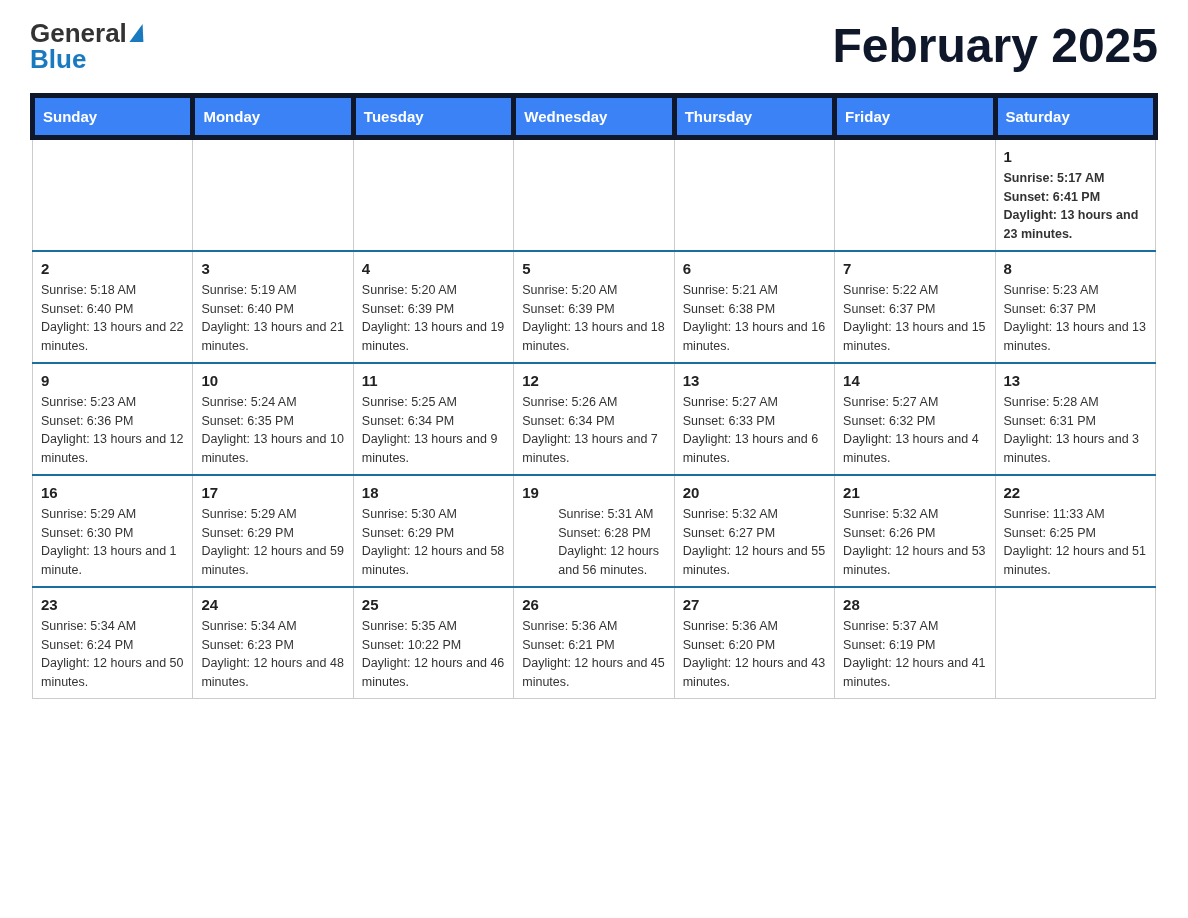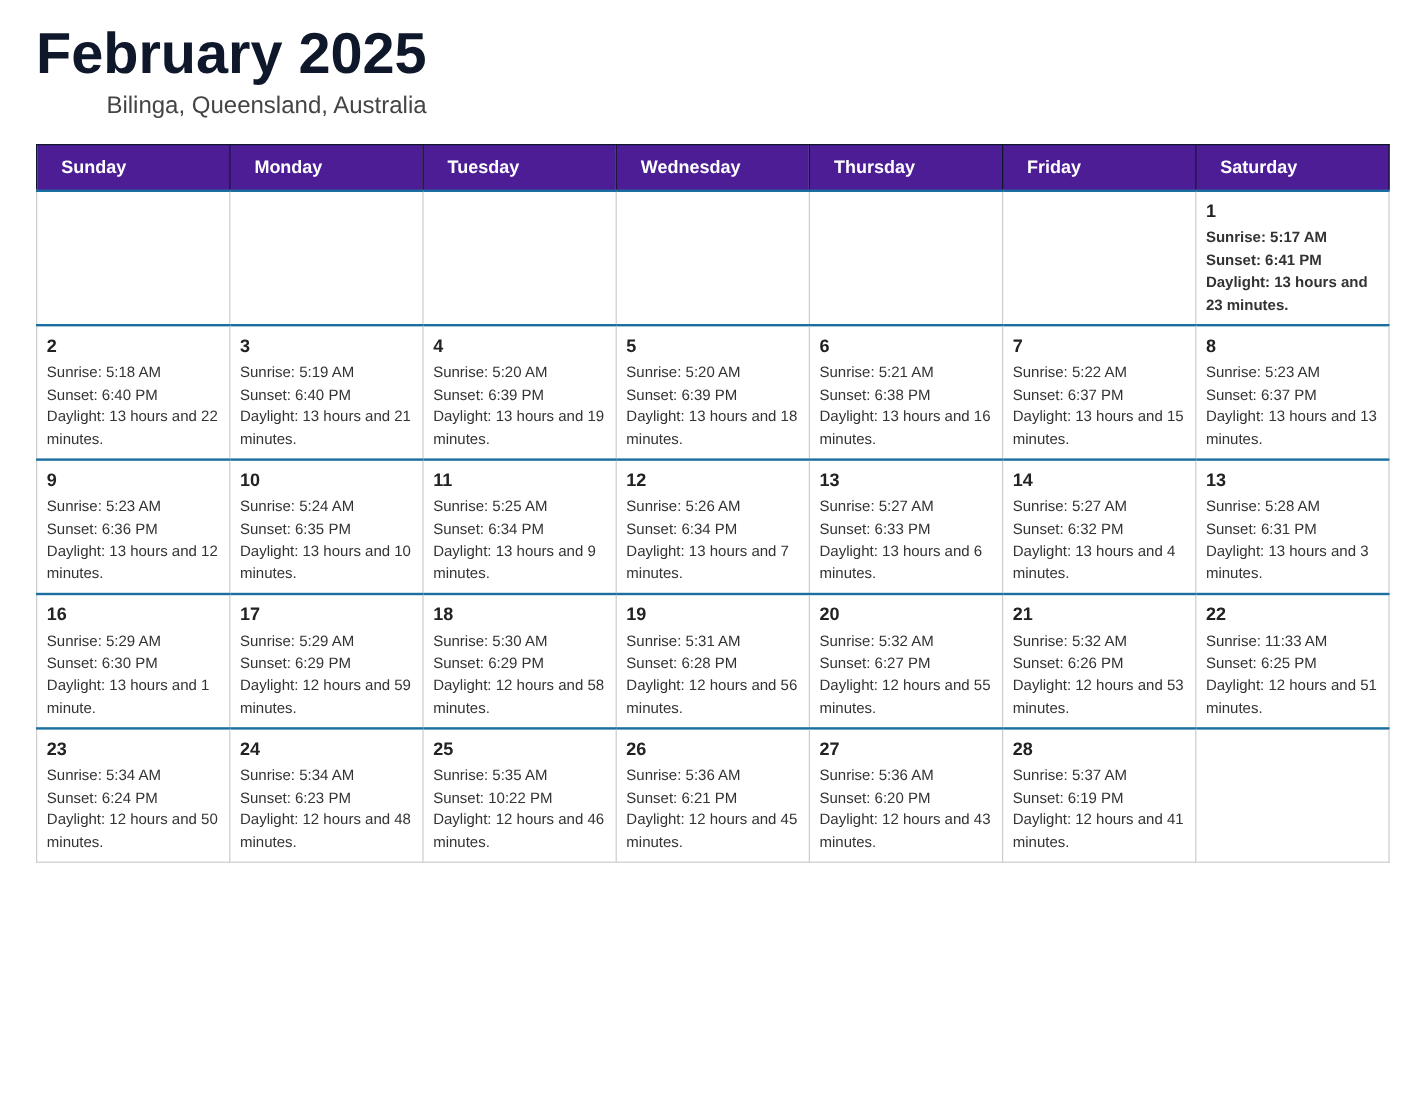--- a/index.html
+++ b/index.html
@@ -49,27 +49,27 @@
     .location {
       font-size: 20px;
       color: #444;
       margin-top: 4px;
     }
     .calendar {
       width: 100%;
       border-collapse: collapse;
     }
     .calendar th {
-      background-color: #4c1d95;
+      background-color: #3b82f6;
       color: #fff;
       font-size: 15px;
       font-weight: bold;
-      padding: 10px 20px;
+      padding: 10px 8px;
       text-align: left;
-      border: 1px solid #0f172a;
+      border: 5px solid #0f172a;
     }
     .calendar td {
       vertical-align: top;
       padding: 8px 8px 6px 8px;
       border: 1px solid #ccc;
       width: 14.285%;
       min-height: 100px;
       font-size: 12.5px;
       color: #333;
       background: #fff;
@@ -93,23 +93,31 @@
       line-height: 1.5;
     }
     .empty-cell {
       background: #f9f9f9;
     }
   </style>
 </head>
 <body>
 
 <div class="header">
+  <div class="logo">
+    <div class="logo-row">
+      <span class="logo-general">General</span>
+      <span style="display:inline-block; width:0; height:0; border-left:10px solid transparent; border-right:4px solid transparent; border-bottom:18px solid #1a7abf; margin-left:4px; transform: skewX(-10deg); margin-bottom:0px;"></span>
+    </div>
+    <div class="logo-row">
+      <span class="logo-blue">Blue</span>
+    </div>
+  </div>
   <div class="title-area">
     <div class="month-title">February 2025</div>
-    <div class="location">Bilinga, Queensland, Australia</div>
   </div>
 </div>
 
 <table class="calendar">
   <thead>
     <tr>
     <th>Sunday</th>
         <th>Monday</th>
         <th>Tuesday</th>
         <th>Wednesday</th>
@@ -235,21 +243,21 @@
 Daylight: 12 hours and 59 minutes.</div>
         </td>
         <td>
           <span class="day-number">18</span>
           <div class="day-info" style="white-space: pre-line;">Sunrise: 5:30 AM
 Sunset: 6:29 PM
 Daylight: 12 hours and 58 minutes.</div>
         </td>
         <td>
           <span class="day-number">19</span>
-          <div class="day-info" style="white-space: pre-line;">Sunrise: 5:31 AM
+          <div class="day-info" style="white-space: pre-line; margin-left: 36px;">Sunrise: 5:31 AM
 Sunset: 6:28 PM
 Daylight: 12 hours and 56 minutes.</div>
         </td>
         <td>
           <span class="day-number">20</span>
           <div class="day-info" style="white-space: pre-line;">Sunrise: 5:32 AM
 Sunset: 6:27 PM
 Daylight: 12 hours and 55 minutes.</div>
         </td>
         <td>

